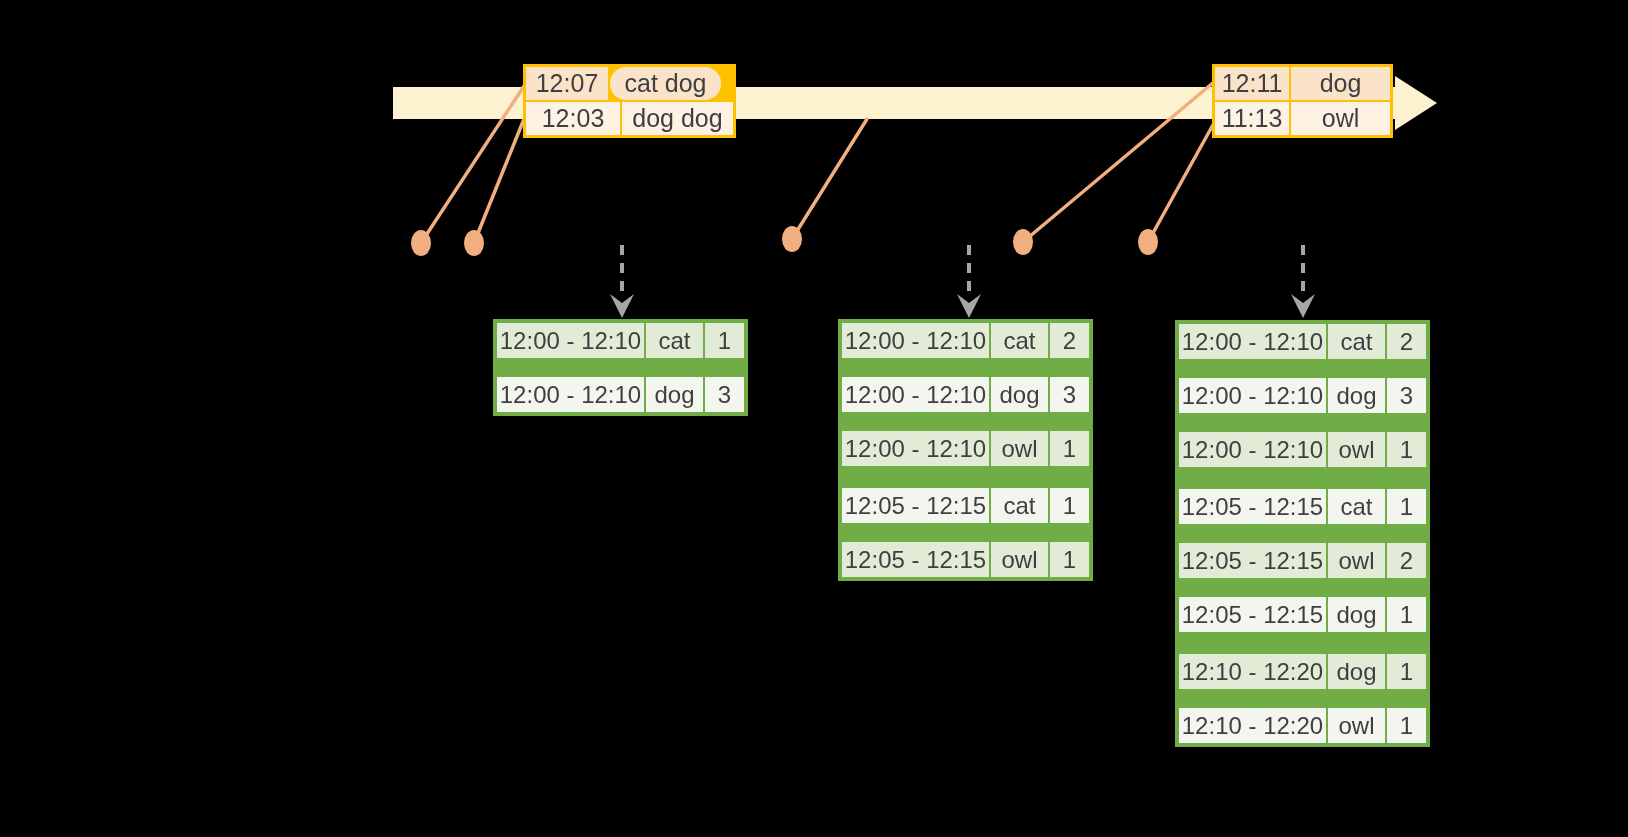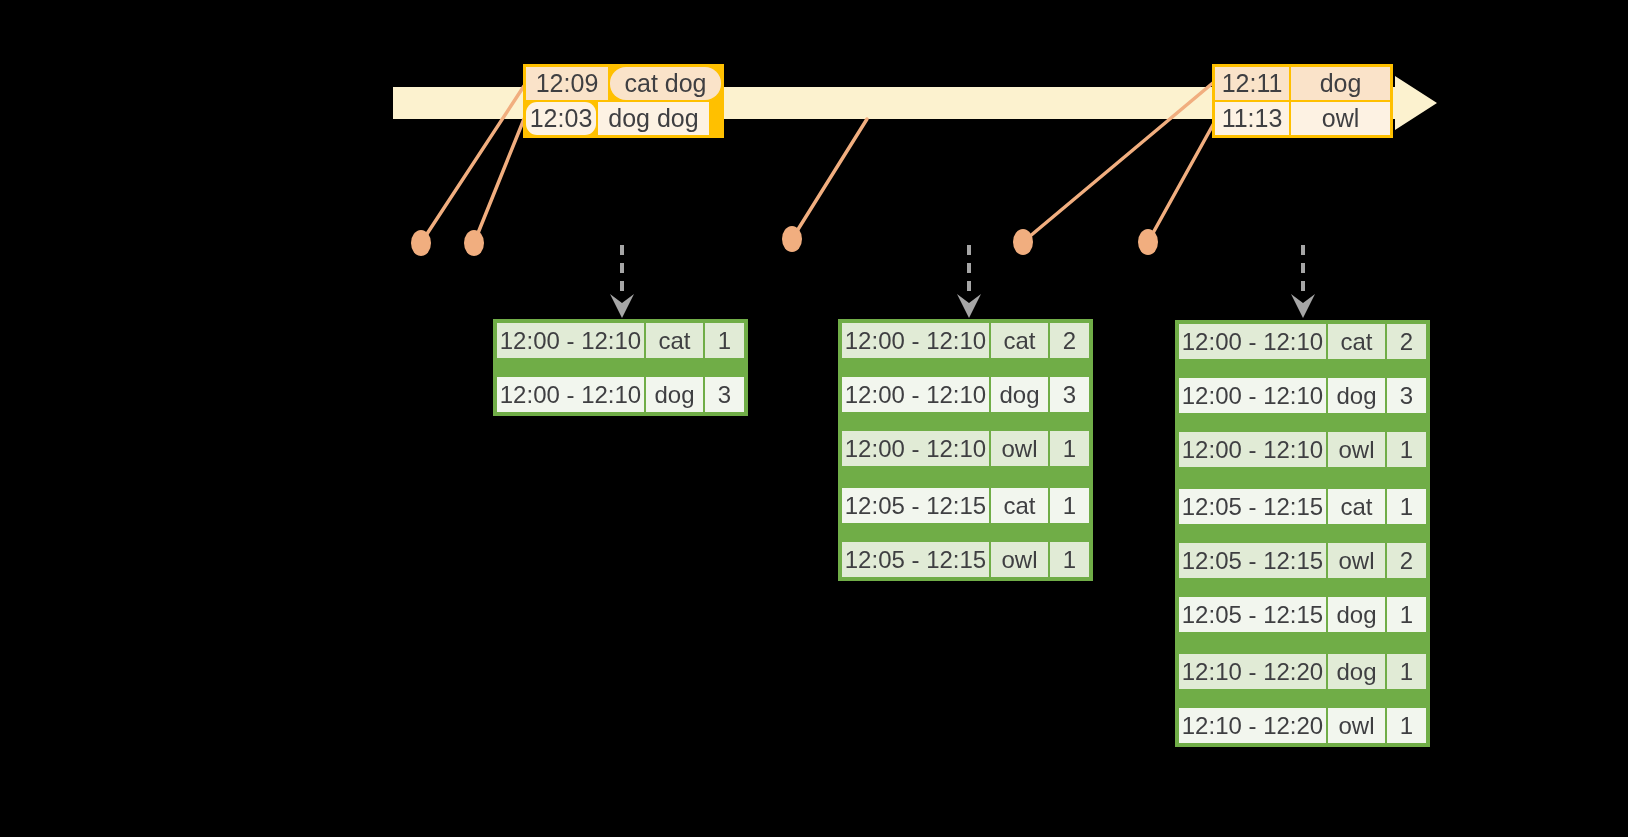--- a/index.html
+++ b/index.html
@@ -61,25 +61,25 @@
       <polygon class="ahead" points="957,294 969,303 981,294 969,318"></polygon>
     </g>
     <g>
       <line class="dash" x1="1303" y1="245" x2="1303" y2="294"></line>
       <polygon class="ahead" points="1291,294 1303,303 1315,294 1303,318"></polygon>
     </g>
   </svg>
 
   <div class="etable" style="left:523px;top:64px;">
       <div class="trow">
-        <div class="tcell dark" style="width: 82px;">12:09</div>
+        <div class="tcell dark" style="width: 82px;">12:07</div>
         <div class="tcell dark" style="width: 111px; border-radius: 16px;">cat dog</div>
       </div>
       <div class="trow">
-        <div class="tcell light" style="width: 70px; border-radius: 11px;">12:03</div>
+        <div class="tcell light" style="width: 94px;">12:03</div>
         <div class="tcell light" style="width: 111px;">dog dog</div>
       </div>
     </div>
 
 
   <div class="etable" style="left:1212px;top:64px;">
       <div class="trow">
         <div class="tcell dark" style="width: 74px;">12:11</div>
         <div class="tcell dark" style="width: 99px;">dog</div>
       </div>

